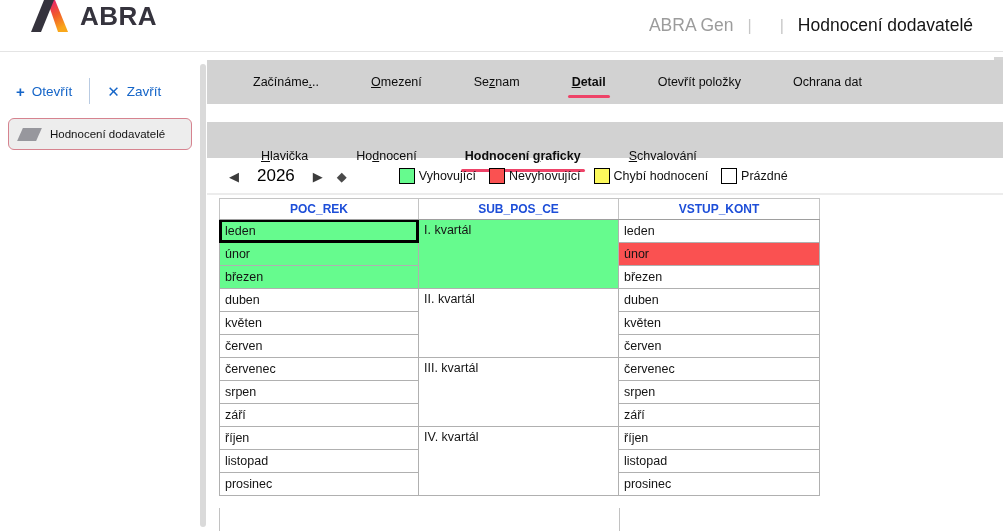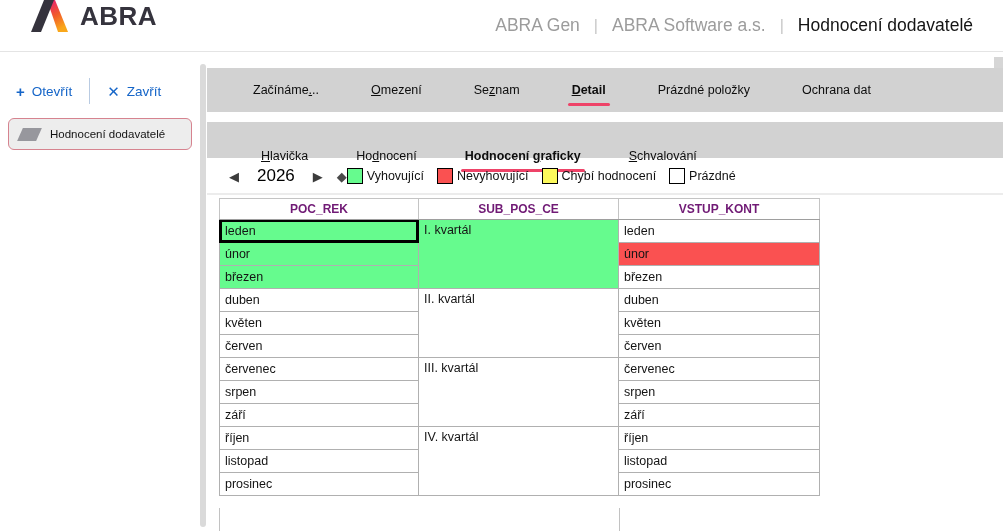--- a/index.html
+++ b/index.html
@@ -30,44 +30,44 @@
     padding-left:11px; gap:11px; cursor:pointer; }
   .pgram { width:19px; height:13px; background:#97979d; transform:skewX(-24deg); }
   .side-card-label { font-size:11.5px; color:#141414; }
   .splitter { position:absolute; left:200px; top:64px; width:6px; height:463px;
     background:#dadada; border-radius:3px; }
   
   .main { position:absolute; left:207px; top:52px; width:796px; bottom:0; background:#fff; }
   .corner-frag { position:absolute; right:0; top:5px; width:9px; height:11px; background:#d6d6d6; }
   .tabbar { position:absolute; left:0; width:796px; background:#d2d2d2;
     display:flex; align-items:center; }
-  .tabbar.main-tabs { top:16px; height:44px; padding-left:20px; }
+  .tabbar.main-tabs { top:8px; height:44px; padding-left:20px; }
   .tabbar.sub-tabs  { top:70px; height:36px; padding-left:30px; }
   .tab { padding:0 26px; font-size:12.5px; color:#0d0d0d; cursor:pointer; }
   .sub-tabs .tab { padding:0 24px;margin-top:33px; }
   .tab-label { position:relative; display:inline-block; line-height:1.2; }
   .accel { text-decoration:underline; }
   .tab.st-active { font-weight:700; }
   .tab.st-active .tab-label::after { content:""; position:absolute; left:-4px; right:-4px;
     bottom:-8px; height:3px; background:#ee4368; border-radius:2px; }
   
   .toolbar { position:absolute; top:108px; left:0; width:796px; height:32px;
     display:flex; align-items:center; padding-left:22px; }
   .nav-arrow { color:#3c3c3c; font-size:13px; cursor:pointer; line-height:1; }
   .year { font-size:17px; color:#000; margin:0 18px; }
   .diamond { color:#4a4a4a; font-size:13px; margin-left:14px; cursor:pointer; line-height:1; }
-  .legend { display:flex; align-items:center; }
+  .legend { display:flex; align-items:center; margin-left:52px; }
   .legend-item { display:flex; align-items:center; margin-right:13px; font-size:12.5px; }
   .swatch { width:16px; height:16px; border:1px solid #000; margin-right:4px; display:inline-block; }
   .toolbar-divider { position:absolute; top:141px; left:0; width:796px; height:2px; background:#ececec; }
   
   .grid-table { position:absolute; top:146px; left:12px; width:600px;
     border-collapse:collapse; table-layout:fixed; font-size:12.5px; }
   .grid-table th { height:21px; font-size:12px; font-weight:700; text-align:center;
-    color:#701a75; border:1px solid #c4c4c4; border-bottom:1px solid #9e9e9e; background:#fff; }
+    color:#1d4ed8; border:1px solid #c4c4c4; border-bottom:1px solid #9e9e9e; background:#fff; }
   .grid-table td { height:23px; border:1px solid #b0b0b0; padding:0 0 0 5px;
     color:#141414; background:#fff; cursor:pointer; }
   .grid-table td.quarter { vertical-align:top; padding-top:3px; }
   .st-ok { background:#66fb8e !important; }
   .st-fail { background:#fa5151 !important; }
   .st-missing { background:#fcf95c !important; }
   .st-empty { background:#ffffff !important; }
   .st-selected { box-shadow:inset 0 0 0 2px #000; border:1px solid #000 !important; }
   .below-line { position:absolute; top:456px; bottom:0; width:1px; background:#c2c2c2; }
   .below-line.l1 { left:12px; }
@@ -87,21 +87,20 @@
         </linearGradient>
       </defs>
       <polygon points="16,0 24,0 37,32 27,32" fill="url(#abragrad)"></polygon>
       <polygon points="13,0 23,0 10,32 0,32" fill="#35333d"></polygon>
     </svg>
     <span class="logo-text">ABRA</span>
   </div>
   <div class="header-title">
     <span class="ht-gray">ABRA Gen</span>
     <span class="ht-sep">|</span>
-    <span class="ht-gray">ABRA Software a.s.</span>
     <span class="ht-sep">|</span>
     <span class="ht-black">Hodnocení dodavatelé</span>
   </div>
 </div>
 
 <div class="sidebar">
   <div class="side-actions">
     <div class="side-btn">
       <span class="glyph">+</span>
       <span>Otevřít</span>
@@ -129,21 +128,21 @@
     <div class="tab">
       <span class="tab-label"><span></span><span class="accel">O</span><span>mezení</span></span>
     </div>
     <div class="tab">
       <span class="tab-label"><span>Se</span><span class="accel">z</span><span>nam</span></span>
     </div>
     <div class="tab st-active">
       <span class="tab-label"><span></span><span class="accel">D</span><span>etail</span></span>
     </div>
     <div class="tab">
-      <span class="tab-label"><span>Prázdné položky</span><span class="accel"></span><span></span></span>
+      <span class="tab-label"><span>Otevřít položky</span><span class="accel"></span><span></span></span>
     </div>
     <div class="tab">
       <span class="tab-label"><span>Ochrana dat</span><span class="accel"></span><span></span></span>
     </div>
   </div>
 
   <div class="tabbar sub-tabs">
     <div class="tab">
       <span class="tab-label"><span></span><span class="accel">H</span><span>lavička</span></span>
     </div>

